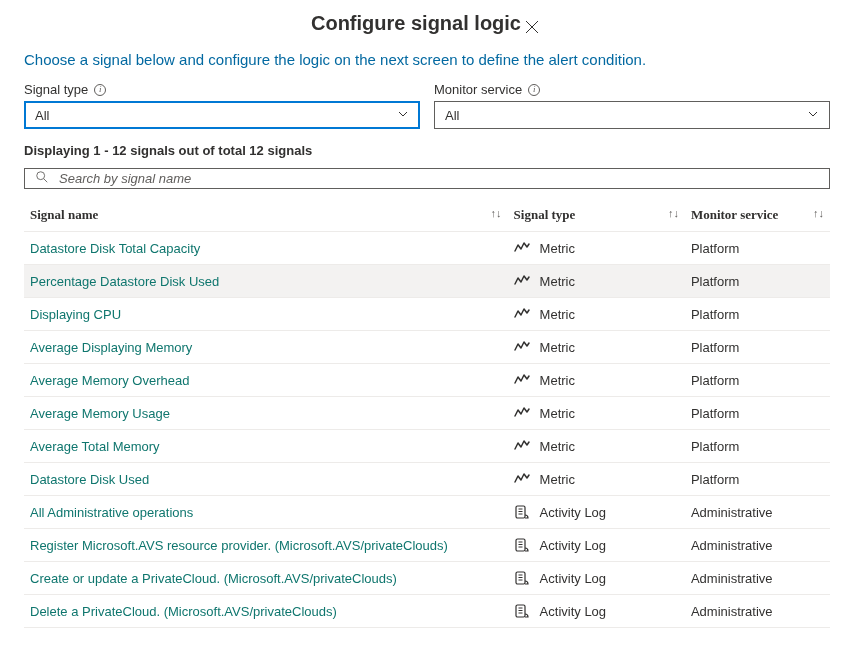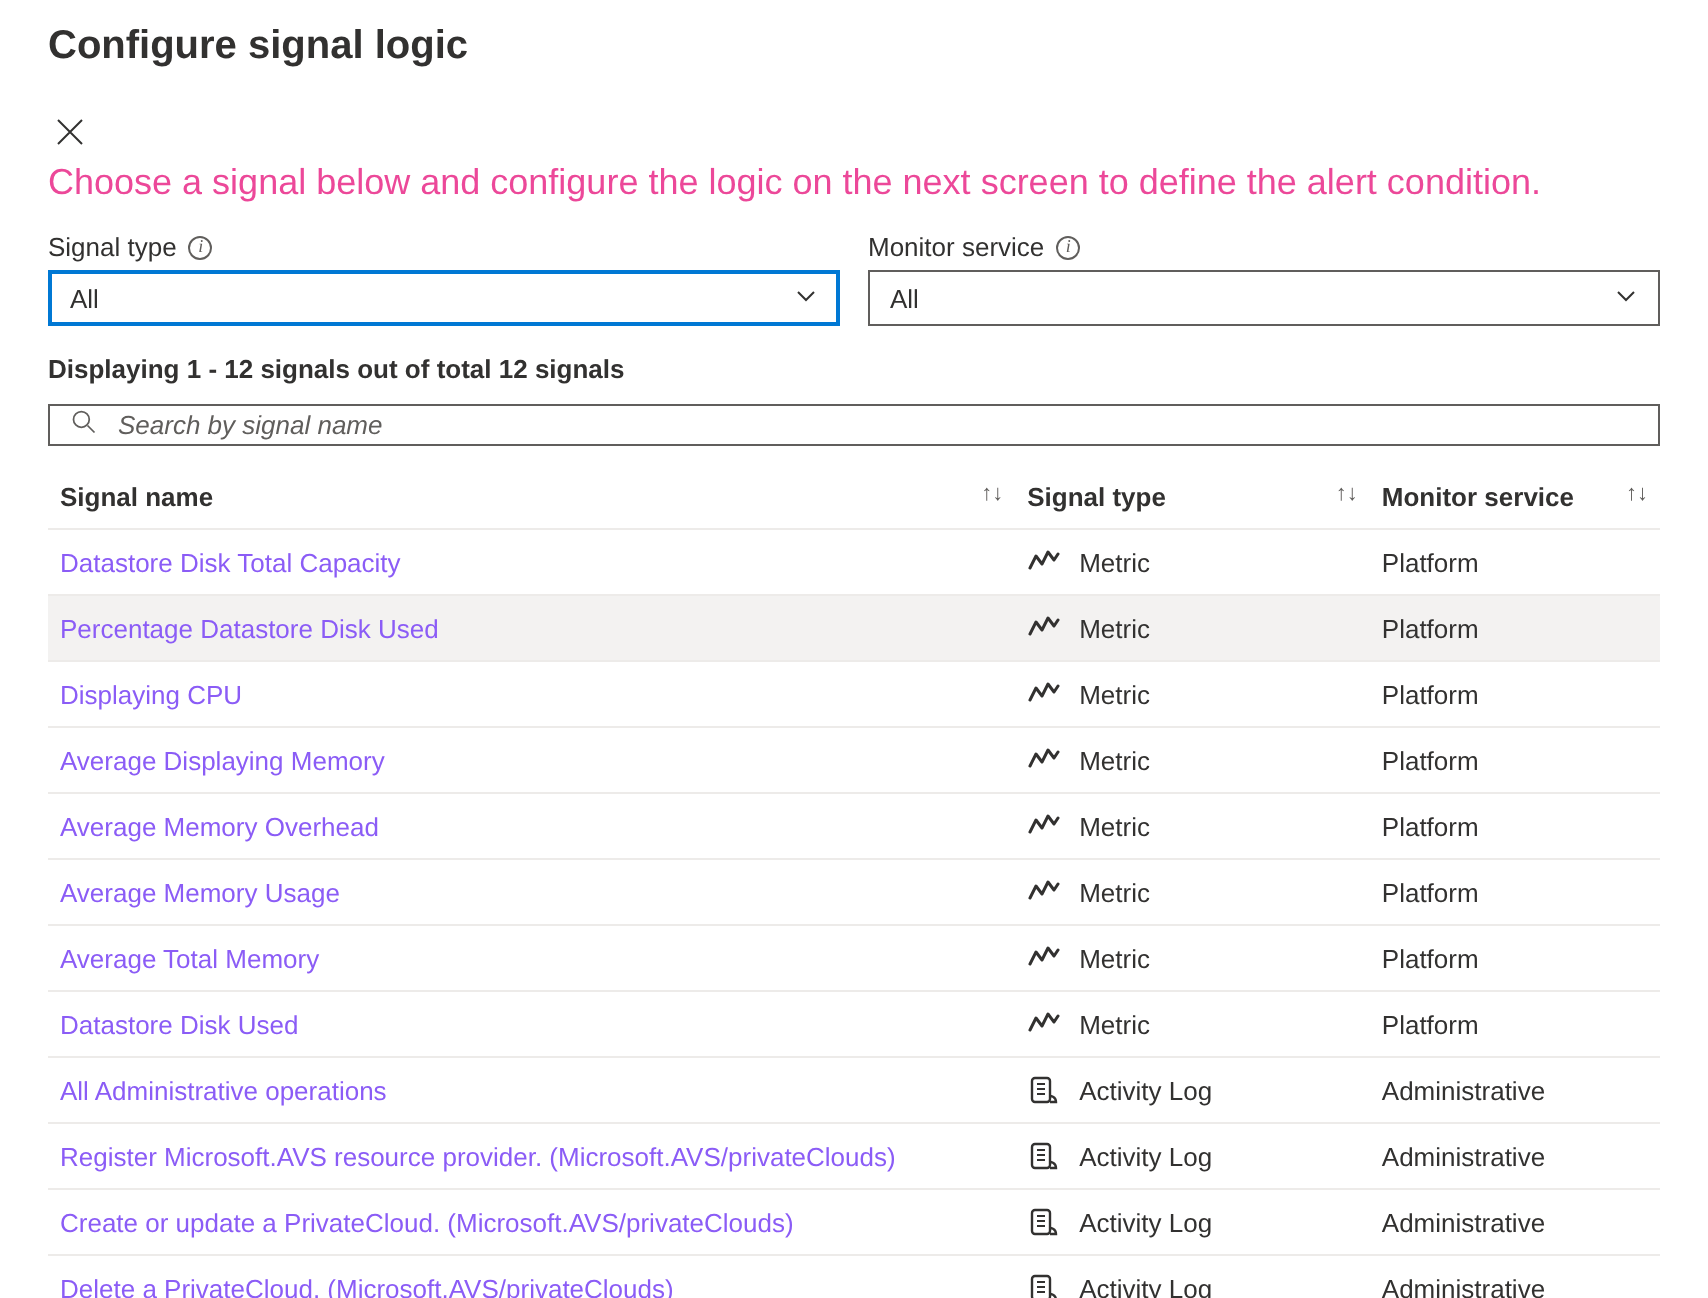--- a/index.html
+++ b/index.html
@@ -11,40 +11,39 @@
     background: #fff;
     width: 854px;
   }
   .panel {
     padding: 12px 24px 20px 24px;
   }
   .header-row {
     display: flex;
     justify-content: center;
     align-items: flex-start;
-    flex-direction: column;
   }
   .title {
     font-size: 20px;
     font-weight: 600;
     color: #323130;
     margin: 0 0 16px 0;
   }
   .close {
     font-size: 16px;
     line-height: 1;
     color: #323130;
     cursor: pointer;
     padding: 4px;
     margin-top: 4px;
   }
   .desc {
-    font-size: 18px;
+    font-size: 15px;
     margin-bottom: 14px;
-    color: #ec4899;
+    color: #0369a1;
   }
   .filters {
     display: flex;
     gap: 14px;
     margin-bottom: 14px;
   }
   .filter {
     flex: 1;
   }
   .filter-label {
@@ -119,37 +118,38 @@
   col.c-type { width: 22%; }
   col.c-mon  { width: 18%; }
   thead th {
     text-align: left;
     font-size: 13px;
     font-weight: 600;
     padding: 8px 6px;
     border-bottom: 1px solid #edebe9;
     color: #323130;
     position: relative;
+    font-family: Liberation Serif, serif;
   }
   thead th .sort {
     float: right;
     color: #605e5c;
     font-size: 11px;
   }
   tbody td {
     padding: 8px 6px;
     border-bottom: 1px solid #edebe9;
     font-size: 13px;
     vertical-align: middle;
     white-space: nowrap;
     overflow: hidden;
     text-overflow: ellipsis;
   }
   tbody tr.selected { background: #f3f2f1; }
-  .link { color: #8b5cf6; cursor: pointer; }
+  .link { color: #0f766e; cursor: pointer; }
   .type-cell {
     display: flex;
     align-items: center;
     gap: 10px;
   }
   .icon-slot {
     width: 16px;
     display: inline-flex;
     justify-content: center;
   }

